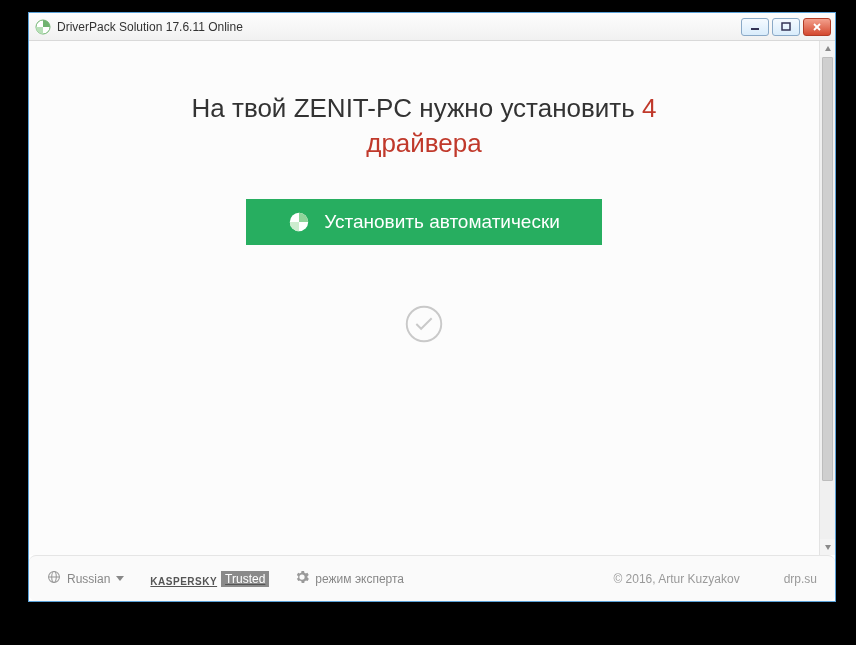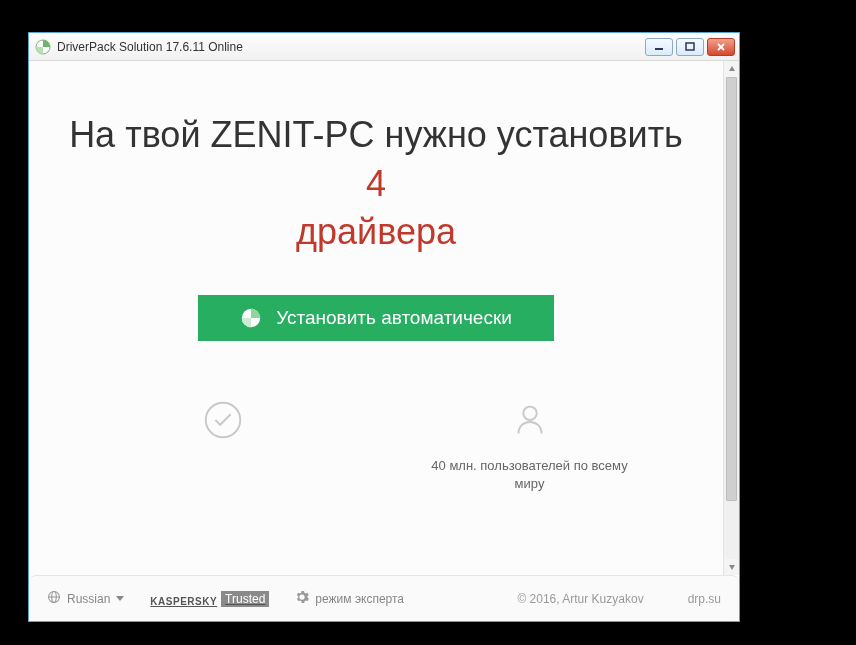--- a/index.html
+++ b/index.html
@@ -7,22 +7,22 @@
     background: #000;
     font-family: "Segoe UI", Arial, sans-serif;
     width: 856px;
     height: 645px;
     overflow: hidden;
     position: relative;
   }
   .window {
     position: absolute;
     left: 28px;
-    top: 32px;
-    width: 712px;
+    top: 12px;
+    width: 808px;
     height: 590px;
     background: #fff;
     border: 1px solid #5aa1d8;
     box-shadow: 0 0 0 1px rgba(0,0,0,.05);
     display: flex;
     flex-direction: column;
   }
   .titlebar {
     height: 28px;
     background: linear-gradient(#fdfdfd,#f1f1f1);
@@ -60,21 +60,21 @@
     overflow:hidden;
   }
   .page {
     flex:1;
     display:flex;
     flex-direction:column;
     align-items:center;
     padding: 50px 40px 0 40px;
   }
   .headline {
-    font-size: 36px;
+    font-size: 26px;
     font-weight: 300;
     color:#333;
     text-align:center;
     line-height:1.35;
   }
   .headline .count { color:#c0392b; }
   .headline .drivers { color:#c0392b; }
   .install-btn {
     margin-top: 38px;
     background:#27ae60;
@@ -212,29 +212,20 @@
 
       <div class="features">
         <div class="feature">
           <span class="ficon">
             <svg viewBox="0 0 48 48" width="46" height="46" fill="none" stroke="#c9c9c9" stroke-width="2">
               <circle cx="24" cy="24" r="18"></circle>
               <path d="M16 24 l5 5 l11 -11"></path>
             </svg>
           </span>
         </div>
-        <div class="feature">
-          <span class="ficon">
-            <svg viewBox="0 0 48 48" width="46" height="46" fill="none" stroke="#c9c9c9" stroke-width="2">
-              <circle cx="24" cy="17" r="7"></circle>
-              <path d="M12 38 c0 -8 6 -12 12 -12 s12 4 12 12"></path>
-            </svg>
-          </span>
-          <div class="ftext">40 млн. пользователей по всему миру</div>
-        </div>
       </div>
 
     </div>
 
     <div class="scrollbar">
       <div class="sb-btn">
         <svg width="8" height="8">
             <polygon points="4,1 7,6 1,6" fill="#8a8a8a"></polygon>
           </svg>
       </div>

